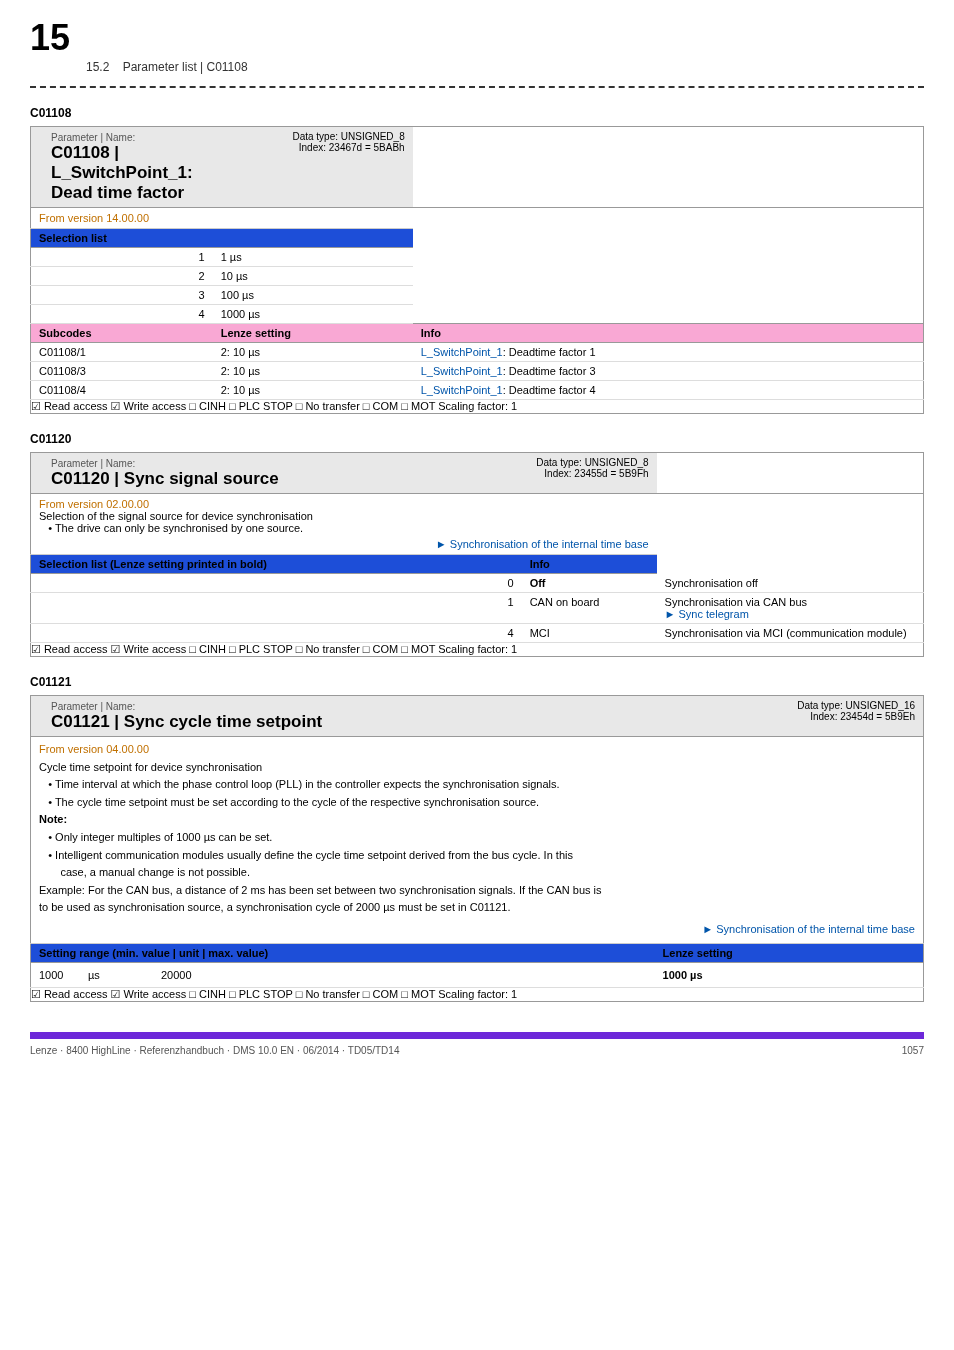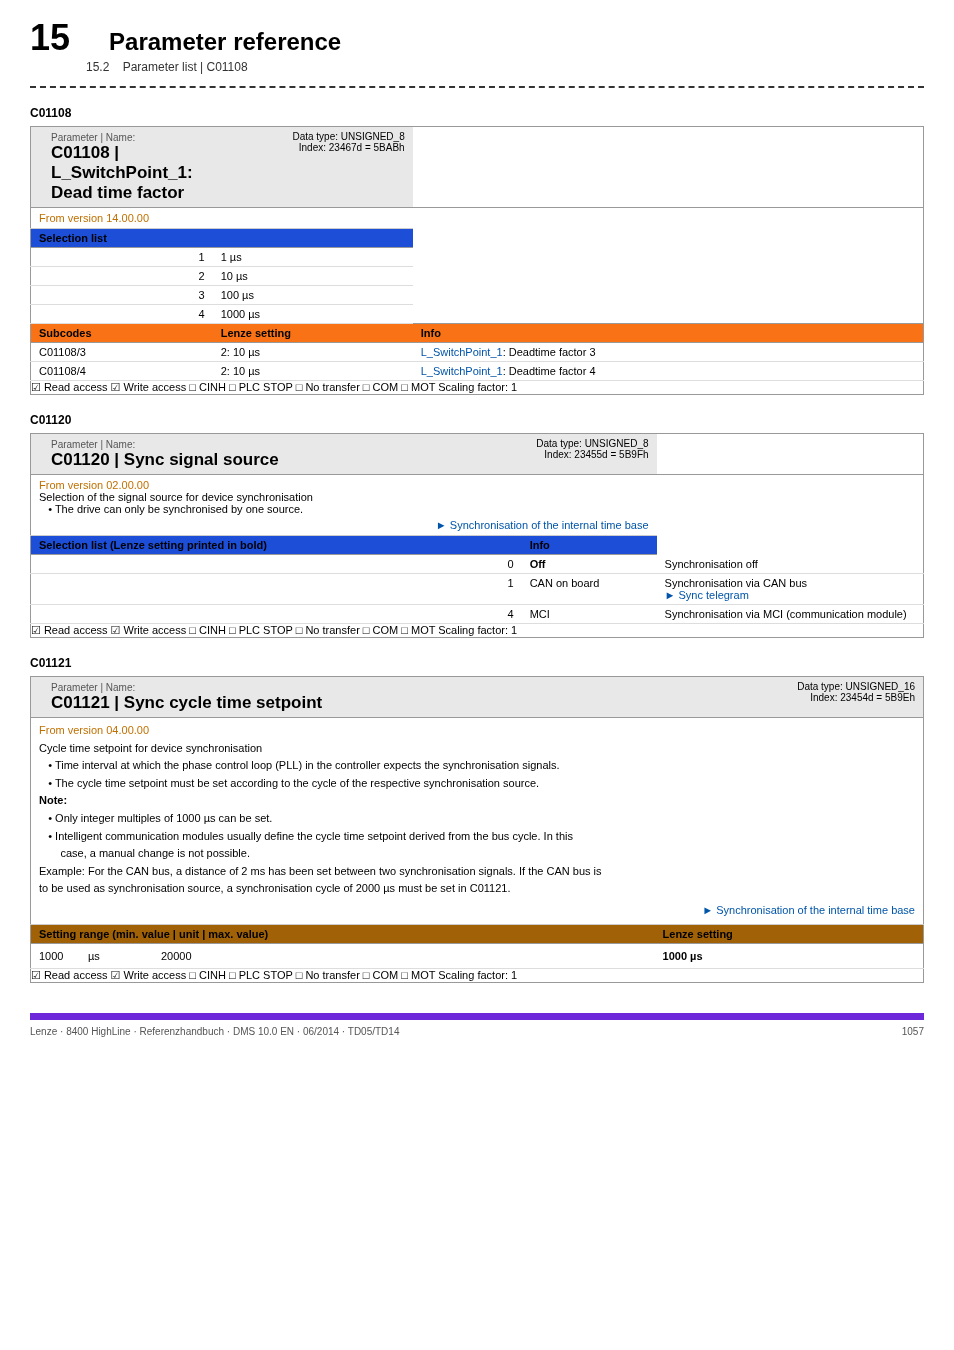--- a/index.html
+++ b/index.html
@@ -9,21 +9,20 @@
       background: #fff;
       color: #000;
       width: 954px;
       min-height: 1350px;
       padding: 20px 30px;
     }
     .page-header {
       display: flex;
       align-items: baseline;
       margin-bottom: 4px;
-      gap: 23px;
     }
     .chapter-num {
       font-size: 36px;
       font-weight: bold;
       margin-right: 16px;
       line-height: 1;
     }
     .chapter-title {
       font-size: 24px;
       font-weight: bold;
@@ -92,21 +91,21 @@
       border-bottom: 1px solid #ddd;
       vertical-align: top;
     }
     .data-row td:first-child {
       text-align: right;
       width: 60px;
     }
     .col-num { width: 60px; text-align: right; }
     .subcodes-header td {
       font-weight: bold;
-      background: #f97316;
+      background: #f9a8d4;
       padding: 3px 8px;
       border-top: 1px solid #999;
       border-bottom: 1px solid #999;
     }
     .subcode-row td {
       padding: 3px 8px;
       border-bottom: 1px solid #ddd;
       vertical-align: top;
     }
     .link-text {
@@ -118,36 +117,35 @@
       margin-top: 30px;
       border-top: 7px solid #6d28d9;
       padding-top: 6px;
       display: flex;
       justify-content: space-between;
       font-size: 10px;
       color: #555;
     }
     .setting-range-header td {
       font-weight: bold;
-      background: #a16207;
+      background: #1d4ed8;
       padding: 3px 8px;
       border-top: 1px solid #999;
       border-bottom: 1px solid #999;
     }
     .setting-range-row td {
       padding: 6px 8px;
       border-bottom: 1px solid #ddd;
     }
   </style>
 </head>
 <body>
 
 <div class="page-header">
   <span class="chapter-num">15</span>
-  <span class="chapter-title">Parameter reference</span>
 </div>
 <div class="sub-header">15.2&nbsp;&nbsp;&nbsp;&nbsp;Parameter list | C01108</div>
 
 <hr class="divider">
 
 <div class="section-label">C01108</div>
 
 <table class="param-table">
   <tbody>
       <tr class="param-header-row">
@@ -181,20 +179,25 @@
   </tr>
   <tr class="data-row">
     <td class="col-num">4</td>
     <td>1000 µs</td>
   </tr>
 
   <tr class="subcodes-header">
     <td style="width:120px">Subcodes</td>
     <td style="width:200px">Lenze setting</td>
     <td>Info</td>
+  </tr>
+  <tr class="subcode-row">
+    <td>C01108/1</td>
+    <td>2: 10 µs</td>
+    <td><span class="link-text">L_SwitchPoint_1</span>: Deadtime factor 1</td>
   </tr>
   <tr class="subcode-row">
     <td>C01108/3</td>
     <td>2: 10 µs</td>
     <td><span class="link-text">L_SwitchPoint_1</span>: Deadtime factor 3</td>
   </tr>
   <tr class="subcode-row">
     <td>C01108/4</td>
     <td>2: 10 µs</td>
     <td><span class="link-text">L_SwitchPoint_1</span>: Deadtime factor 4</td>

